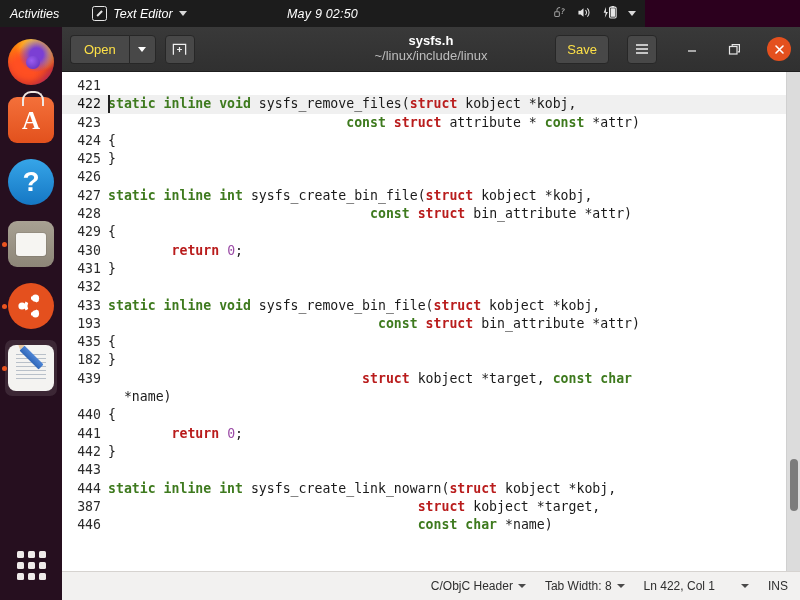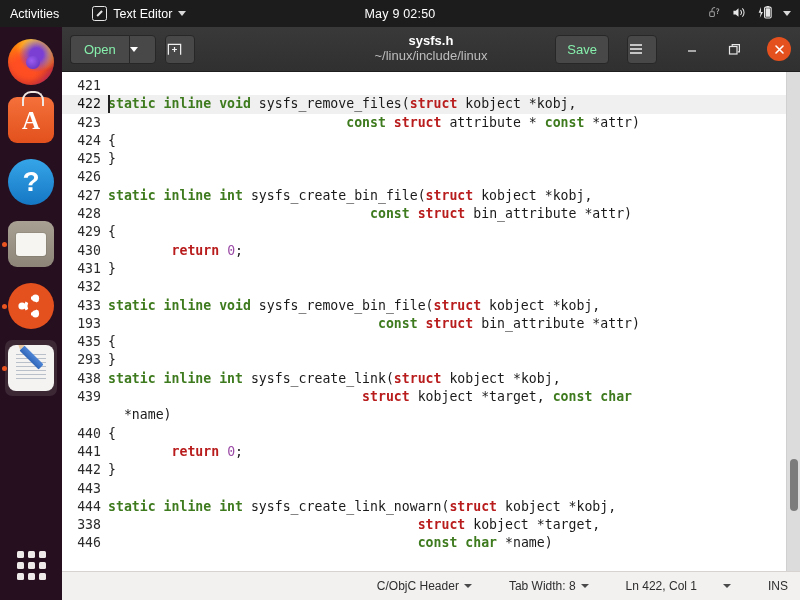--- a/index.html
+++ b/index.html
@@ -6,26 +6,27 @@
   html, body {
     width: 800px; height: 600px;
     overflow: hidden;
     background: #2c001e;
     font-family: "Liberation Sans", sans-serif;
   }
 
   
   #top-panel {
     position: absolute; top: 0; left: 0;
-    width: 800px; height: 27px;
+    width: 645px; height: 27px;
     background: #1c1c1c;
     display: flex; align-items: center;
     color: #ffffff;
     font-size: 12.5px;
     z-index: 50;
+    font-style: italic;
   }
   #activities {
     padding: 0 9px 0 10px; height: 27px;
     display: flex; align-items: center;
     font-size: 12.5px; color: #ffffff;
   }
   #app-menu {
     display: flex; align-items: center; gap: 6px;
     margin-left: 24px; height: 27px;
     color: #ffffff;
@@ -214,24 +215,24 @@
     border-bottom: 1px solid #1e1e1e;
     display: flex; align-items: center;
     padding: 0 6px 0 8px;
     position: relative;
     flex: 0 0 45px;
   }
   .hb-btn {
     background: #484848;
     border: 1px solid #272727;
     border-radius: 4px;
-    color: #86efac;
+    color: #fde047;
     font-size: 13px;
     height: 29px;
-    display: flex; align-items: center; 
+    display: flex; align-items: center; justify-content: center;
   }
   #open-button { padding: 0 13px; border-radius: 4px 0 0 4px; border-right: none; }
   #open-dropdown { width: 27px; border-radius: 0 4px 4px 0; }
   #new-tab-button { width: 30px; margin-left: 9px; }
   #save-button { padding: 0 11px; }
   #menu-button { width: 30px; margin-left: 6px; }
   .arrow-dn {
     width: 0; height: 0;
     border-left: 4.5px solid transparent;
     border-right: 4.5px solid transparent;
@@ -320,21 +321,21 @@
     background: #7c7c7c;
   }
 
   
   #statusbar {
     flex: 0 0 29px;
     height: 29px;
     background: #f2f1f0;
     border-top: 1px solid #d6d3d0;
     display: flex; align-items: center; justify-content: flex-end;
-    gap: 37px;
+    gap: 19px;
     padding-right: 12px;
     font-size: 12px;
     color: #2e2e2e;
   }
   .sb-item { display: flex; align-items: center; gap: 5px; }
   .caret-sm {
     width: 0; height: 0;
     border-left: 4px solid transparent;
     border-right: 4px solid transparent;
     border-top: 4.5px solid #4a4a4a;
@@ -507,30 +508,29 @@
         <div class="code-line"><span class="lnum">426</span><span class="ltext"></span></div>
         <div class="code-line"><span class="lnum">427</span><span class="ltext"><span class="kw">static inline int </span><span>sysfs_create_bin_file(</span><span class="typ">struct</span><span> kobject *kobj,</span></span></div>
         <div class="code-line"><span class="lnum">428</span><span class="ltext"><span>                                 </span><span class="kw">const</span><span> </span><span class="typ">struct</span><span> bin_attribute *attr)</span></span></div>
         <div class="code-line"><span class="lnum">429</span><span class="ltext"><span>{</span></span></div>
         <div class="code-line"><span class="lnum">430</span><span class="ltext"><span>        </span><span class="typ">return</span><span> </span><span class="num">0</span><span>;</span></span></div>
         <div class="code-line"><span class="lnum">431</span><span class="ltext"><span>}</span></span></div>
         <div class="code-line"><span class="lnum">432</span><span class="ltext"></span></div>
         <div class="code-line"><span class="lnum">433</span><span class="ltext"><span class="kw">static inline void </span><span>sysfs_remove_bin_file(</span><span class="typ">struct</span><span> kobject *kobj,</span></span></div>
         <div class="code-line"><span class="lnum">193</span><span class="ltext"><span>                                  </span><span class="kw">const</span><span> </span><span class="typ">struct</span><span> bin_attribute *attr)</span></span></div>
         <div class="code-line"><span class="lnum">435</span><span class="ltext"><span>{</span></span></div>
-        <div class="code-line"><span class="lnum">293</span><span class="ltext"><span>}</span></span></div>
-        <div class="code-line"><span class="lnum">438</span><span class="ltext"><span class="kw">static inline int </span><span>sysfs_create_link(</span><span class="typ">struct</span><span> kobject *kobj,</span></span></div>
+        <div class="code-line"><span class="lnum">182</span><span class="ltext"><span>}</span></span></div>
         <div class="code-line"><span class="lnum">439</span><span class="ltext"><span>                                </span><span class="typ">struct</span><span> kobject *target, </span><span class="kw">const char</span></span></div>
         <div class="code-line"><span class="lnum"></span><span class="ltext"><span>  *name)</span></span></div>
         <div class="code-line"><span class="lnum">440</span><span class="ltext"><span>{</span></span></div>
         <div class="code-line"><span class="lnum">441</span><span class="ltext"><span>        </span><span class="typ">return</span><span> </span><span class="num">0</span><span>;</span></span></div>
         <div class="code-line"><span class="lnum">442</span><span class="ltext"><span>}</span></span></div>
         <div class="code-line"><span class="lnum">443</span><span class="ltext"></span></div>
         <div class="code-line"><span class="lnum">444</span><span class="ltext"><span class="kw">static inline int </span><span>sysfs_create_link_nowarn(</span><span class="typ">struct</span><span> kobject *kobj,</span></span></div>
-        <div class="code-line"><span class="lnum">338</span><span class="ltext"><span>                                       </span><span class="typ">struct</span><span> kobject *target,</span></span></div>
+        <div class="code-line"><span class="lnum">387</span><span class="ltext"><span>                                       </span><span class="typ">struct</span><span> kobject *target,</span></span></div>
         <div class="code-line"><span class="lnum">446</span><span class="ltext"><span>                                       </span><span class="kw">const char</span><span> *name)</span></span></div>
       </div>
     <div id="vscroll">
       <div id="vscroll-thumb" style="height: 52.395px; top: 386.725px;"></div>
     </div>
   </div>
 
   <div id="statusbar">
     <div class="sb-item">
       <span>C/ObjC Header</span>

